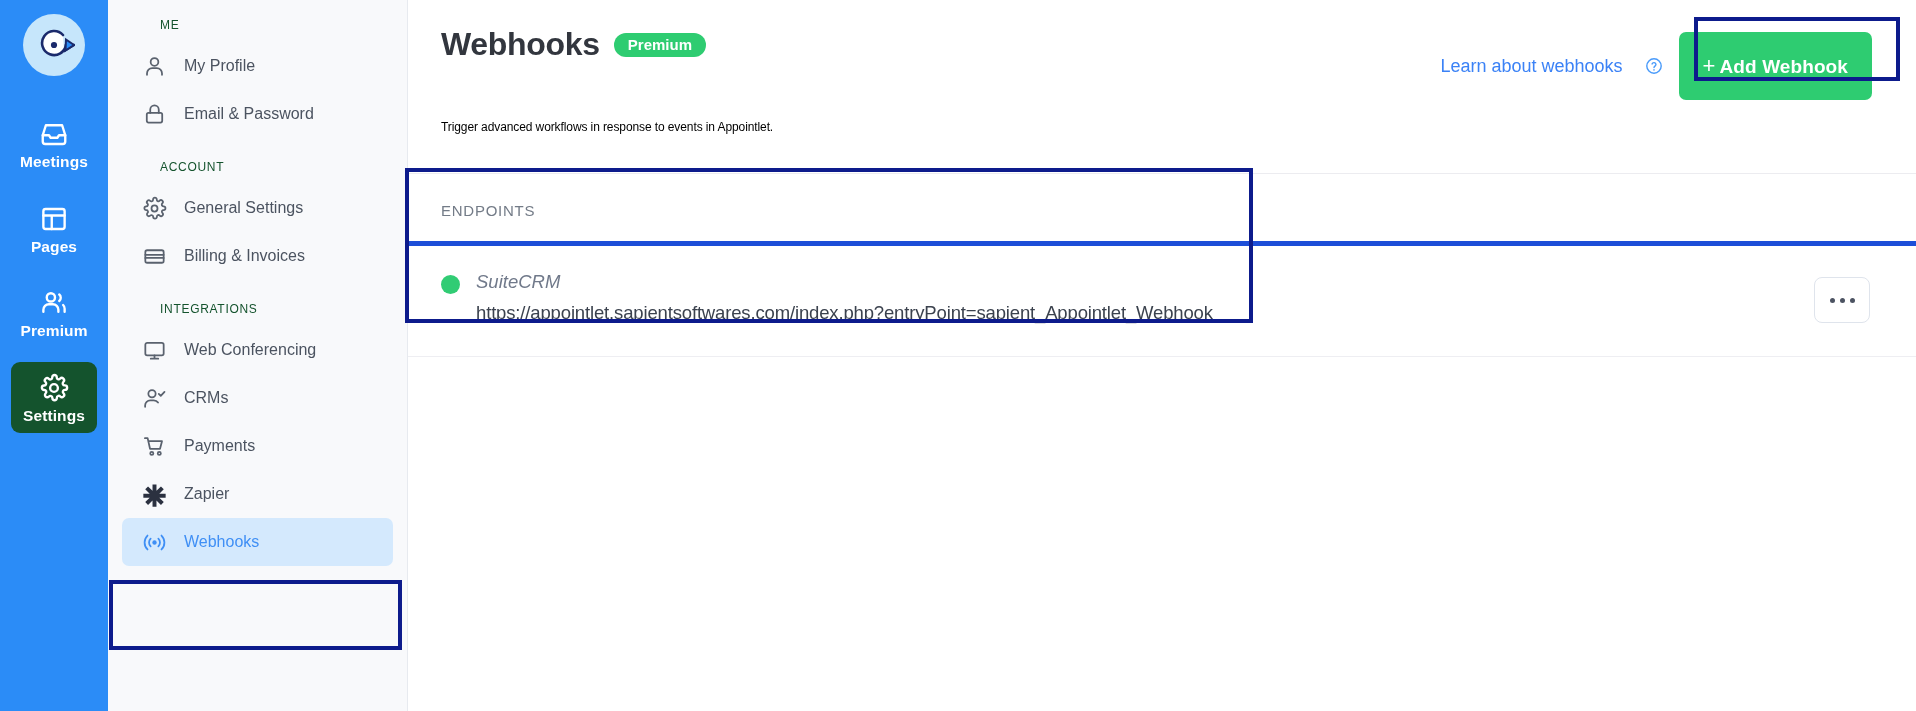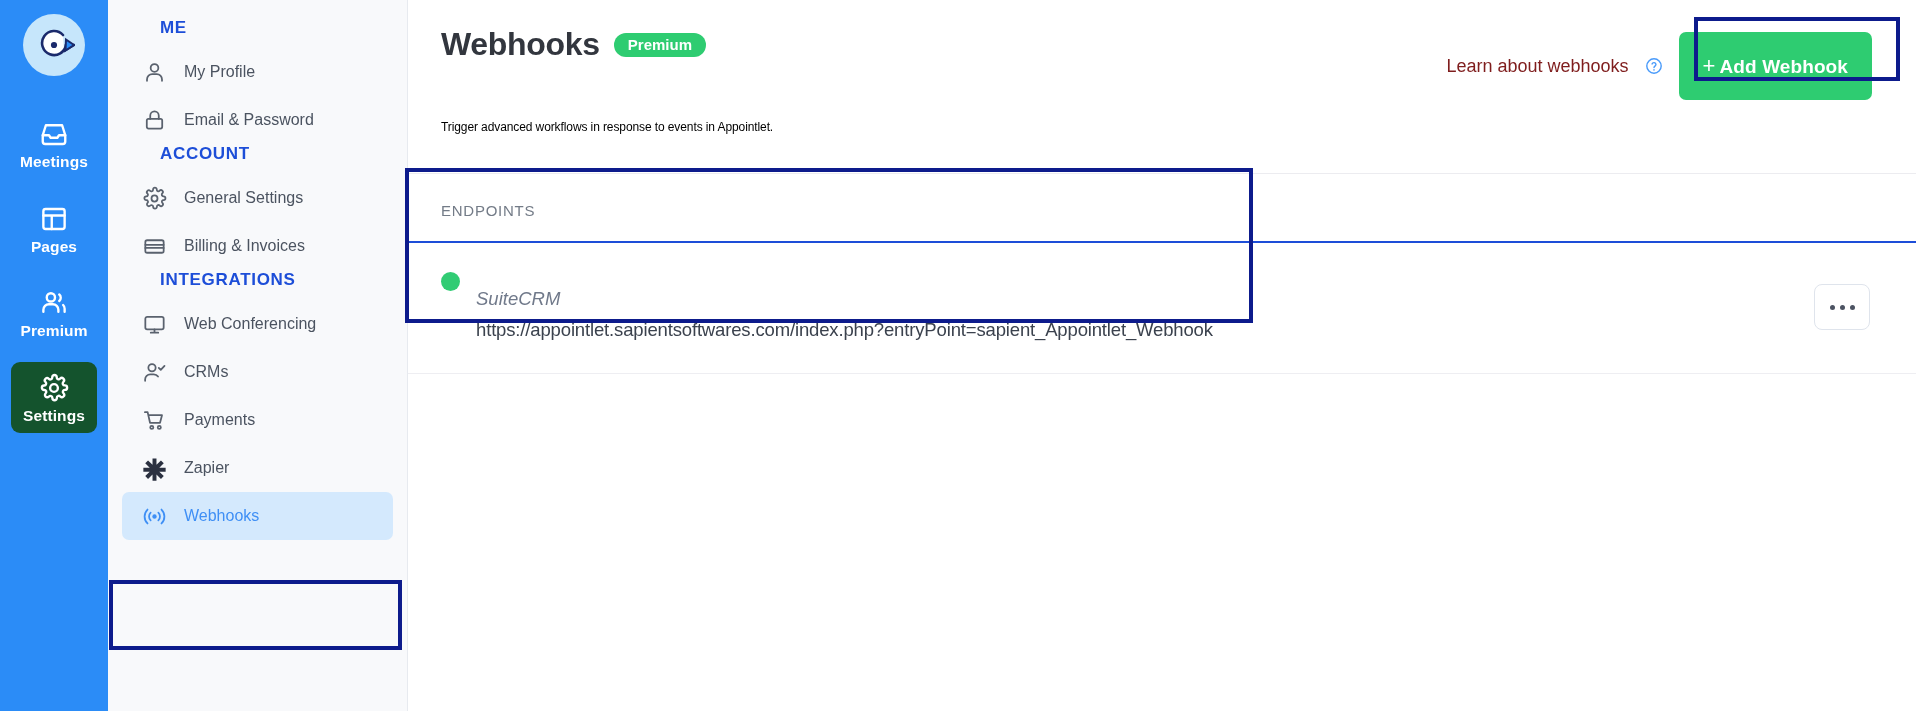--- a/index.html
+++ b/index.html
@@ -62,27 +62,27 @@
   .subnav {
     width: 300px;
     min-width: 300px;
     background: #f8f9fb;
     border-right: 1px solid #e7eaef;
     padding: 18px 0 0 0;
     position: relative;
     z-index: 3;
   }
   .subnav-group-title {
-    font-size: 17px;
+    font-size: 12px;
     letter-spacing: .7px;
-    color: #1d4ed8;
-    font-weight: 700;
+    color: #14532d;
+    font-weight: 400;
     padding: 0 0 10px 52px;
   }
-  .subnav-group + .subnav-group { }
+  .subnav-group + .subnav-group { margin-top: 22px; }
   .nav-item {
     display: flex;
     align-items: center;
     gap: 17px;
     height: 48px;
     margin: 0 14px;
     padding-left: 20px;
     border-radius: 7px;
     cursor: pointer;
     color: #4b5360;
@@ -128,25 +128,25 @@
     padding: 20px 0 0 33px;
     letter-spacing: -.1px;
   }
   .head-right {
     display: flex;
     align-items: center;
     gap: 16px;
     padding-top: 6px;
   }
   .learn-link {
-    color: #7f1d1d;
+    color: #3b82f6;
     font-size: 18px;
     display: flex;
     align-items: center;
-    gap: 16px;
+    gap: 22px;
     cursor: pointer;
     white-space: nowrap;
   }
   .help-ico { width: 18px; height: 18px; display:block; }
   .btn-add {
     background: #2ecc71;
     color: #ffffff;
     border: none;
     border-radius: 7px;
     font-size: 19px;
@@ -163,21 +163,21 @@
   .card {
     margin: 39px 0 0 0;
     border-top: 1px solid #ececf0;
     background: #ffffff;
   }
   .card-label {
     font-size: 15px;
     letter-spacing: .75px;
     color: #737b87;
     padding: 28px 0 22px 33px;
-    border-bottom: 2px solid #1d4ed8;
+    border-bottom: 5px solid #1d4ed8;
   }
   .endpoint-row {
     display: flex;
     align-items: center;
     justify-content: space-between;
     padding: 24px 46px 26px 33px;
     border-bottom: 1px solid #eeeef2;
   }
   .endpoint-left { display: flex; gap: 16px; align-items: flex-start; }
   .dot {
@@ -185,21 +185,20 @@
     border-radius: 50%;
     background: #31cc74;
     margin-top: 5px;
     flex: 0 0 19px;
   }
   .endpoint-name {
     font-size: 18.5px;
     font-style: italic;
     color: #70798a;
     line-height: 1.35;
-    margin-top: 20px;
   }
   .endpoint-url {
     font-size: 18.5px;
     color: #3b424e;
     line-height: 1.9;
     letter-spacing: -.15px;
   }
   .kebab {
     width: 56px; height: 46px;
     border: 1px solid #dfe4ec;

